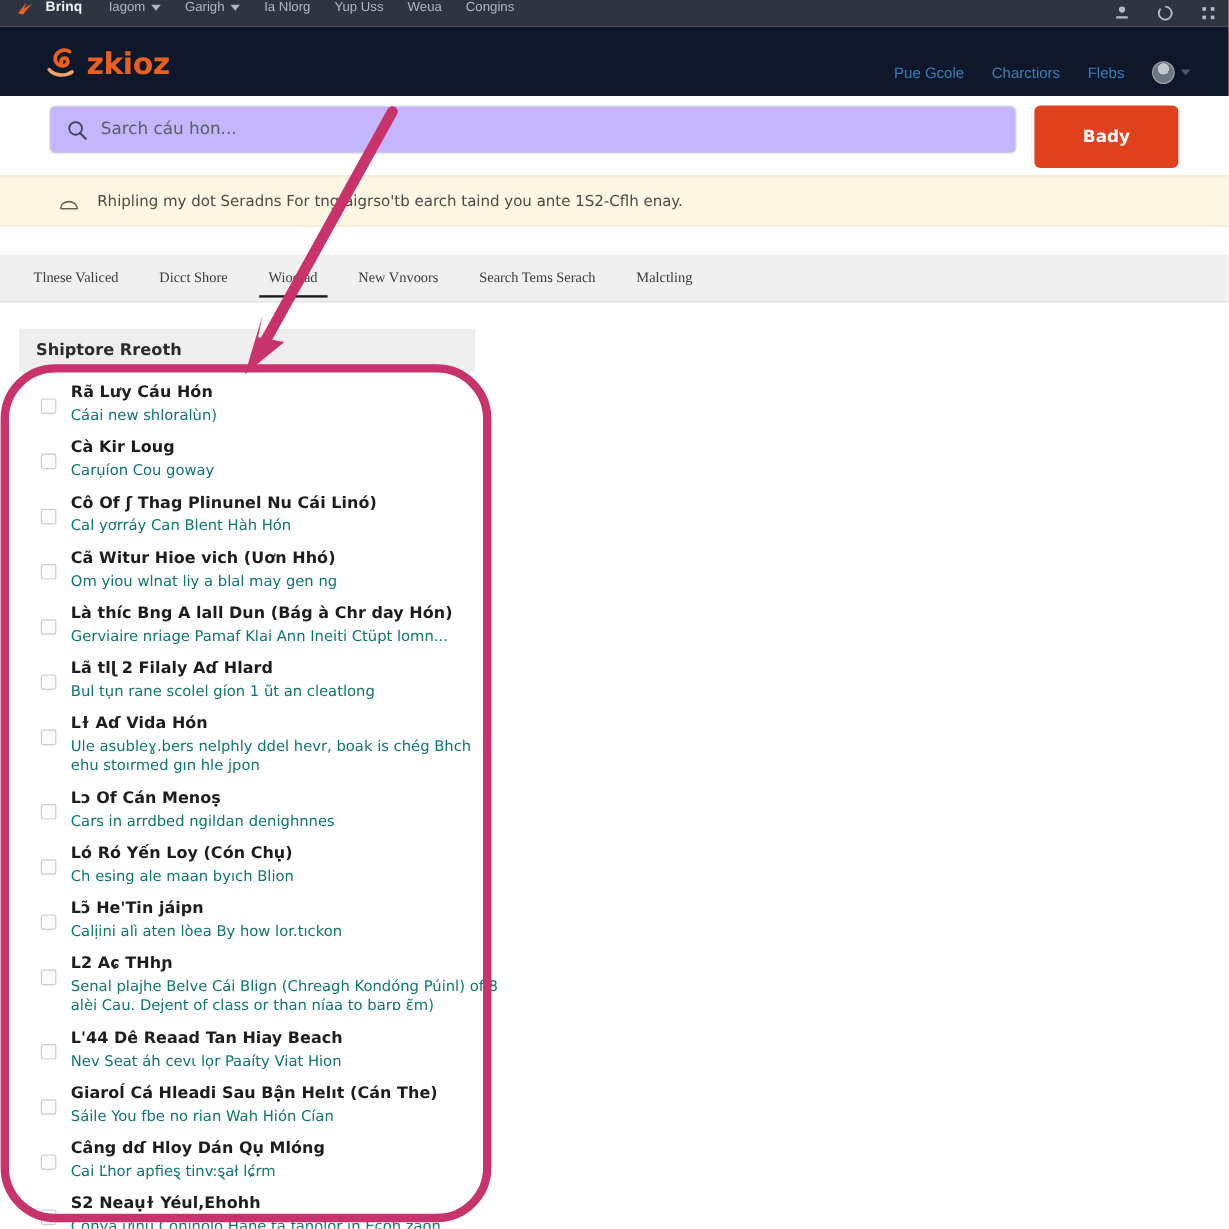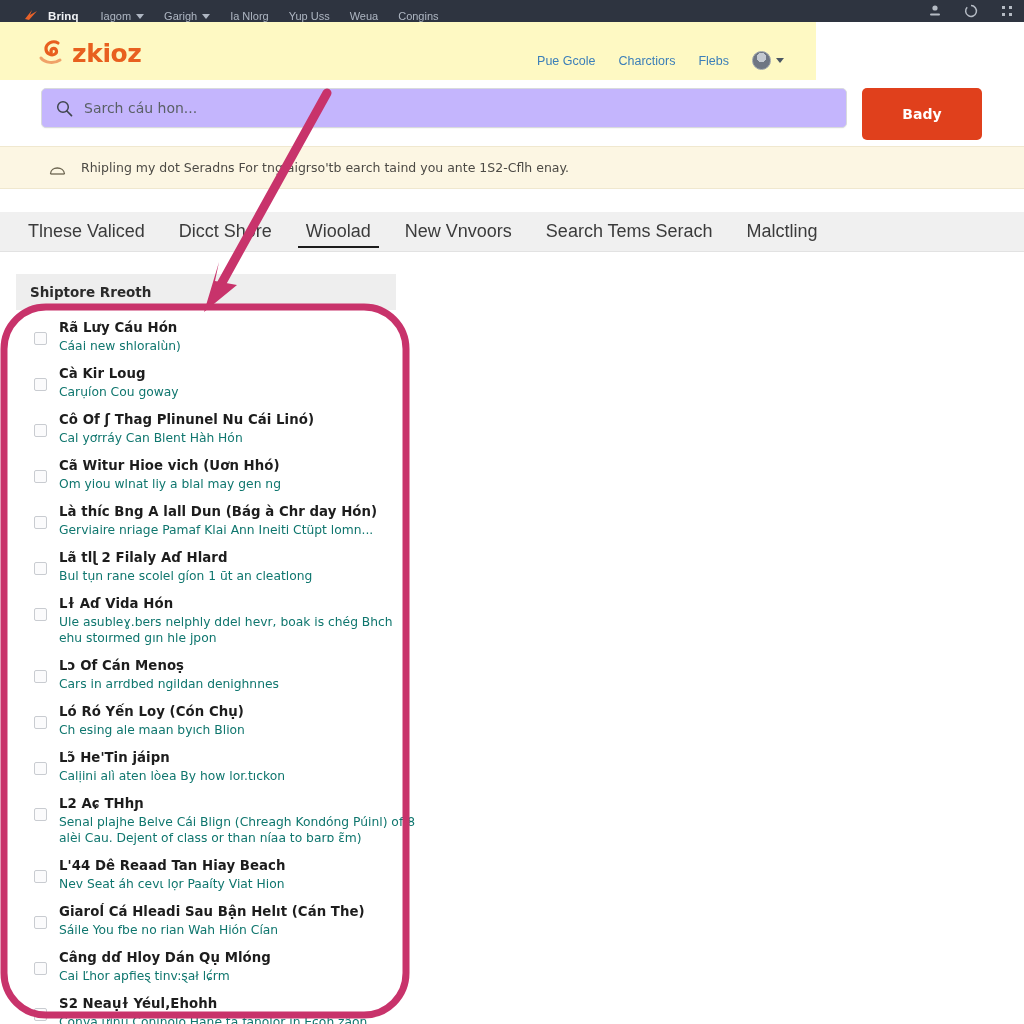--- a/index.html
+++ b/index.html
@@ -13,22 +13,22 @@
     position: relative;
     width: 1024px; height: 1024px;
     background: #ffffff;
   }
 
   
   .topbar {
     position: absolute; top: 0; left: 0;
     width: 1024px; height: 22px;
     background: #2e3440;
-    display: flex; align-items: flex-end;
-    padding: 0 22px;
+    display: flex; align-items: flex-start;
+    padding: 0 12px;
     filter: blur(0.35px);
   }
   .topbar-logo {
     width: 18px; height: 14px;
     margin-right: 8px;
     display: flex; align-items: center; justify-content: center;
     color: #e8622a; font-size: 13px; font-weight: bold;
     font-style: italic;
   }
   .topbar-title {
@@ -49,22 +49,22 @@
   }
   .topbar-right {
     position: absolute; right: 10px; top: 0; height: 22px;
     display: flex; align-items: center; gap: 22px;
   }
   .tb-icon { color: #cdd3dc; opacity: .85; display: flex; }
 
   
   .site-header {
     position: absolute; top: 22px; left: 0;
-    width: 816px; height: 58px;
-    background: #fef9c3;
+    width: 1024px; height: 58px;
+    background: #0f172a;
   }
   .brand {
     position: absolute; left: 38px; top: 15px;
     display: flex; align-items: center; gap: 4px;
   }
   .brand-mark { width: 30px; height: 32px; }
   .brand-name {
     font-size: 25px; font-weight: bold; color: #e8601f;
     letter-spacing: -0.4px;
     font-family: "DejaVu Sans", sans-serif;
@@ -144,23 +144,23 @@
     background: #f0f0f0;
     border-bottom: 1px solid #e2e2e2;
     display: flex; align-items: center;
     padding-left: 11px;
   }
   .tab {
     position: relative;
     height: 40px;
     display: flex; align-items: center;
     padding: 0 17px;
-    font-size: 18px; color: #3b3b3b;
+    font-size: 12px; color: #3b3b3b;
     white-space: nowrap;
-    font-family: Liberation Sans, sans-serif;
+    font-family: Liberation Serif, serif;
     cursor: pointer;
   }
   .tab.active::after {
     content: "";
     position: absolute; left: 9px; right: 9px; bottom: 4px;
     height: 2px; background: #1c1c1c;
   }
 
   
   .section-header {

